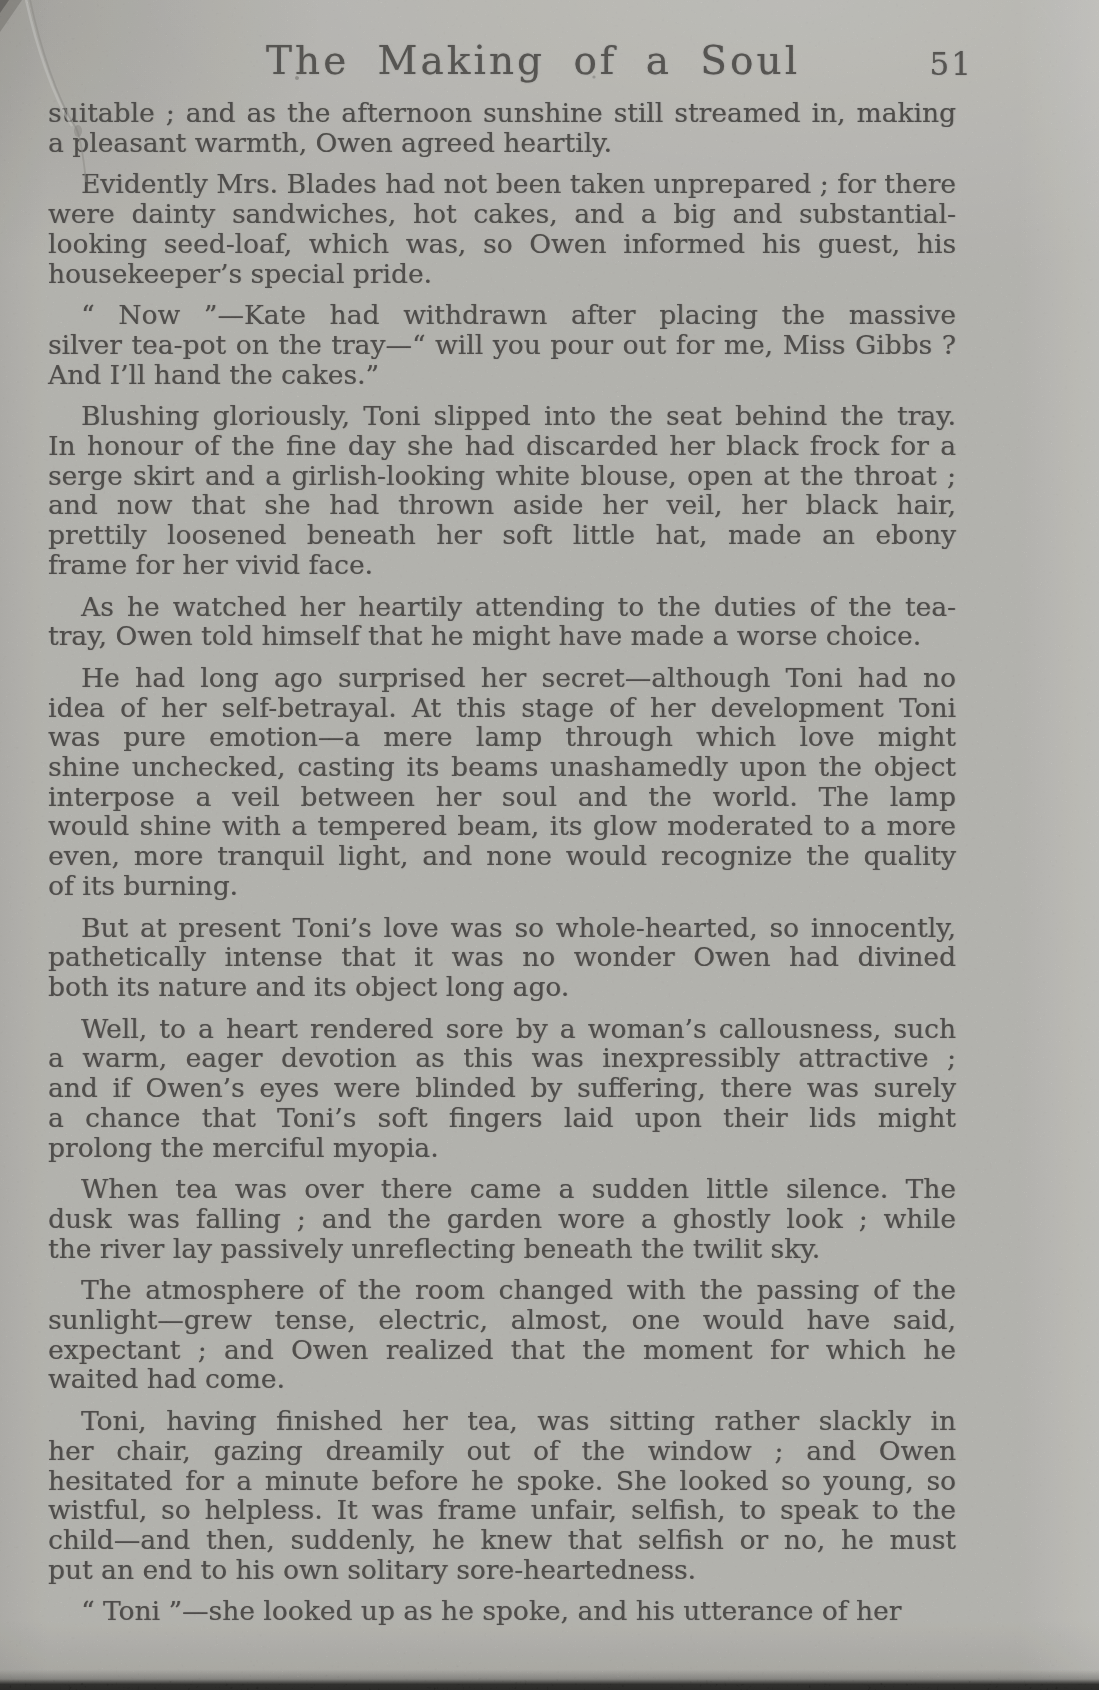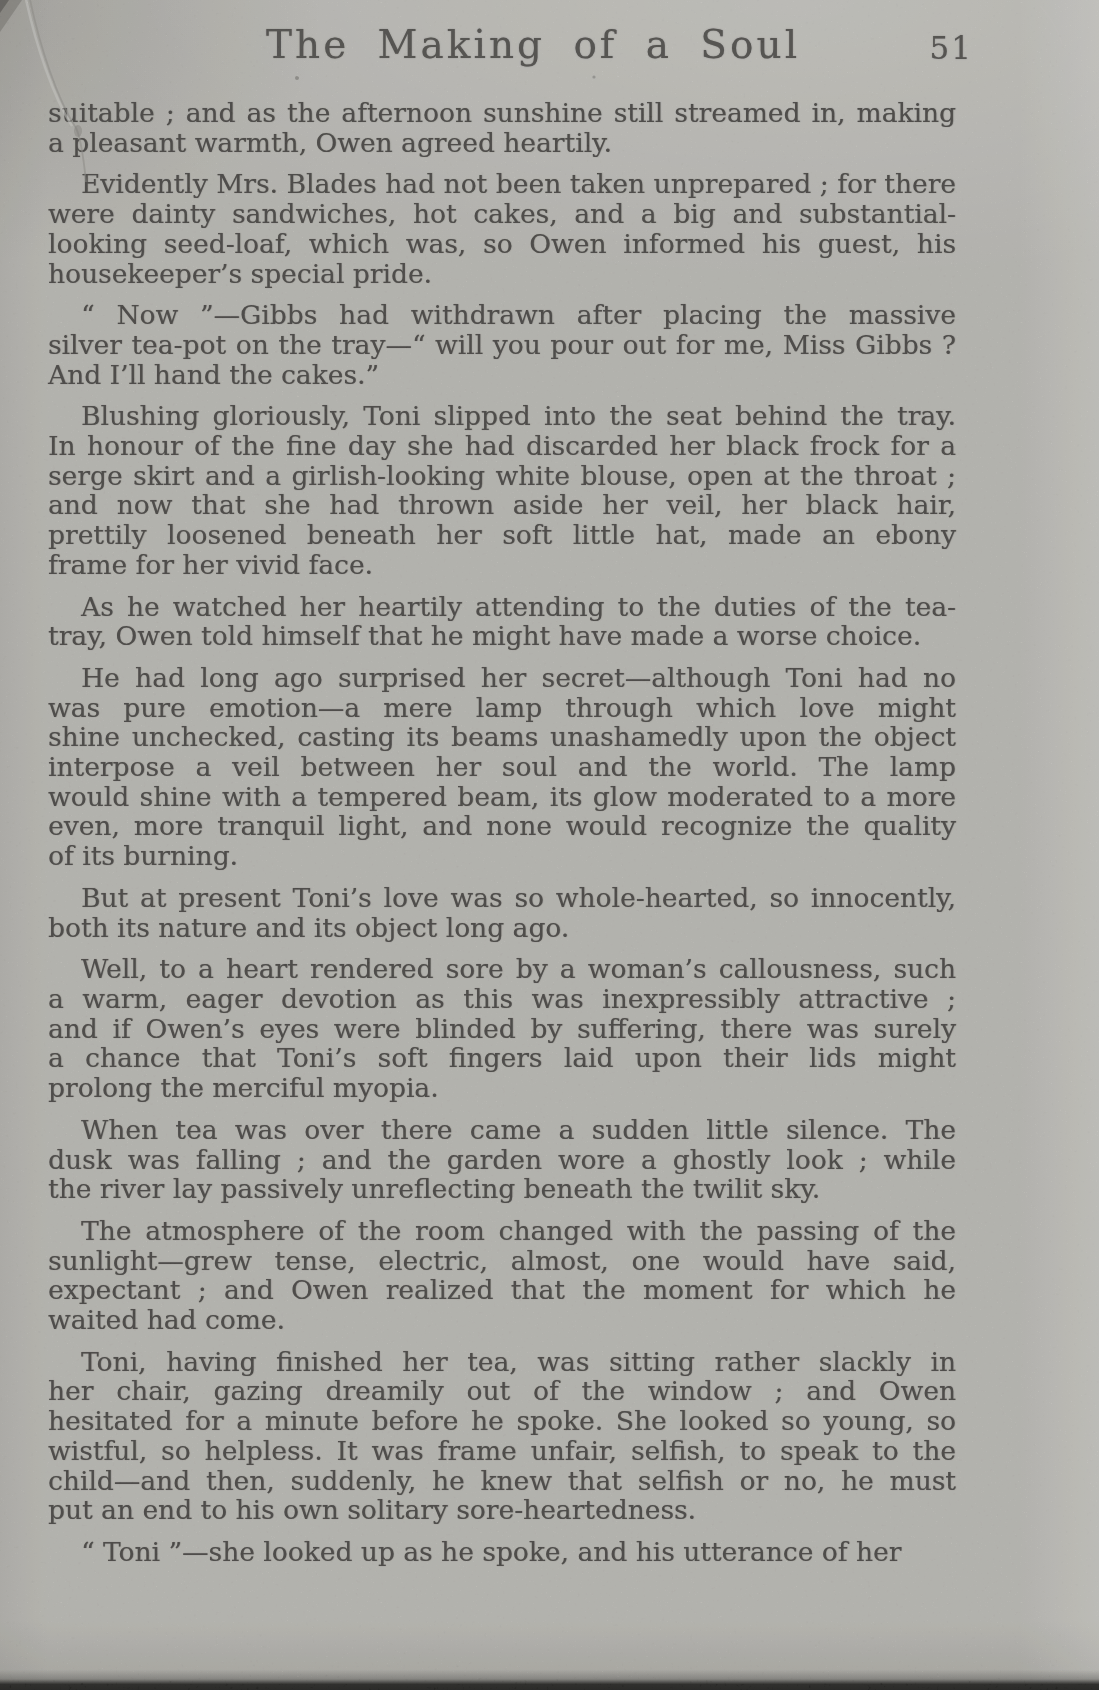--- a/index.html
+++ b/index.html
@@ -10,21 +10,21 @@
     background:
       radial-gradient(120% 28% at 72% 0%, rgba(255,255,255,0.16), rgba(255,255,255,0) 60%),
       radial-gradient(42% 22% at 0% 0%, rgba(100,97,92,0.22), rgba(100,97,92,0) 70%),
       linear-gradient(90deg, rgba(120,117,111,0.12) 0, rgba(120,117,111,0) 48px),
       linear-gradient(270deg, rgba(232,231,226,0.28) 0, rgba(232,231,226,0) 80px),
       linear-gradient(0deg, rgba(108,106,100,0.22) 0, rgba(108,106,100,0) 70px),
       #bfbeb8;
     font-family:"DejaVu Serif","Liberation Serif",serif;
     color:#42403d;
   }
-  .running-header { position:absolute; top:22px; left:0; width:100%; height:50px; }
+  .running-header { position:absolute; top:38px; left:0; width:100%; height:50px; }
   .header-title {
     position:absolute; left:266px; top:0;
     font-size:39px; letter-spacing:3px; word-spacing:13px;
     color:#4b4946; text-shadow:0 0 1.2px rgba(74,72,69,0.65);
     white-space:nowrap;
   }
   .page-number {
     position:absolute; right:126px; top:8px;
     font-size:31px; letter-spacing:2px; color:#4b4946;
     text-shadow:0 0 1.2px rgba(74,72,69,0.6);
@@ -62,47 +62,49 @@
         <div class="line">suitable ;  and as the afternoon sunshine still streamed in, making</div>
         <div class="line last">a pleasant warmth, Owen agreed heartily.</div>
       </div>
       <div class="para indent">
         <div class="line">Evidently Mrs. Blades had not been taken unprepared ; for there</div>
         <div class="line">were dainty sandwiches, hot cakes, and a big and substantial-</div>
         <div class="line">looking seed-loaf, which was, so Owen informed his guest, his</div>
         <div class="line last">housekeeper’s special pride.</div>
       </div>
       <div class="para indent">
-        <div class="line">“ Now ”—Gibbs had withdrawn after placing the massive</div>
+        <div class="line">“ Now ”—Kate had withdrawn after placing the massive</div>
         <div class="line">silver tea-pot on the tray—“ will you pour out for me, Miss Gibbs ?</div>
         <div class="line last">And I’ll hand the cakes.”</div>
       </div>
       <div class="para indent">
         <div class="line">Blushing gloriously, Toni slipped into the seat behind the tray.</div>
         <div class="line">In honour of the fine day she had discarded her black frock for a</div>
         <div class="line">serge skirt and a girlish-looking white blouse, open at the throat ;</div>
         <div class="line">and now that she had thrown aside her veil, her black hair,</div>
         <div class="line">prettily loosened beneath her soft little hat, made an ebony</div>
         <div class="line last">frame for her vivid face.</div>
       </div>
       <div class="para indent">
         <div class="line">As he watched her heartily attending to the duties of the tea-</div>
         <div class="line last">tray, Owen told himself that he might have made a worse choice.</div>
       </div>
       <div class="para indent">
         <div class="line">He had long ago surprised her secret—although Toni had no</div>
+        <div class="line">idea of her self-betrayal.   At this stage of her development Toni</div>
         <div class="line">was pure emotion—a mere lamp through which love might</div>
         <div class="line">shine unchecked, casting its beams unashamedly upon the object</div>
         <div class="line">interpose a veil between her soul and the world.   The lamp</div>
         <div class="line">would shine with a tempered beam, its glow moderated to a more</div>
         <div class="line">even, more tranquil light, and none would recognize the quality</div>
         <div class="line last">of its burning.</div>
       </div>
       <div class="para indent">
         <div class="line">But at present Toni’s love was so whole-hearted, so innocently,</div>
+        <div class="line">pathetically intense that it was no wonder Owen had divined</div>
         <div class="line last">both its nature and its object long ago.</div>
       </div>
       <div class="para indent">
         <div class="line">Well, to a heart rendered sore by a woman’s callousness, such</div>
         <div class="line">a warm, eager devotion as this was inexpressibly attractive ;</div>
         <div class="line">and if Owen’s eyes were blinded by suffering, there was surely</div>
         <div class="line">a chance that Toni’s soft fingers laid upon their lids might</div>
         <div class="line last">prolong the merciful myopia.</div>
       </div>
       <div class="para indent">

